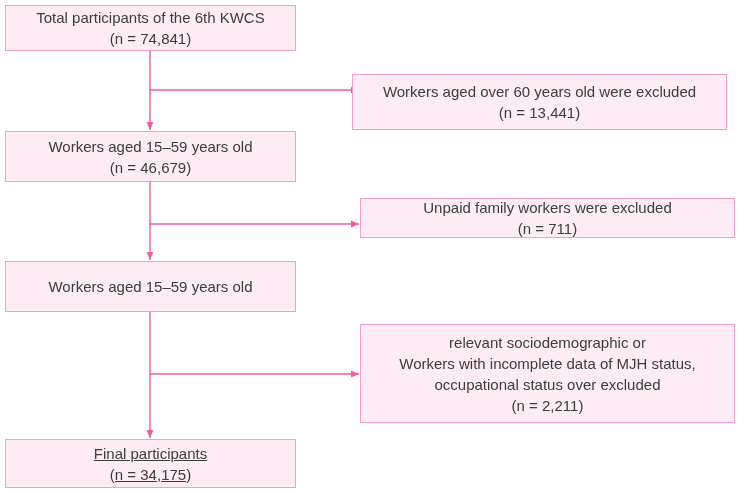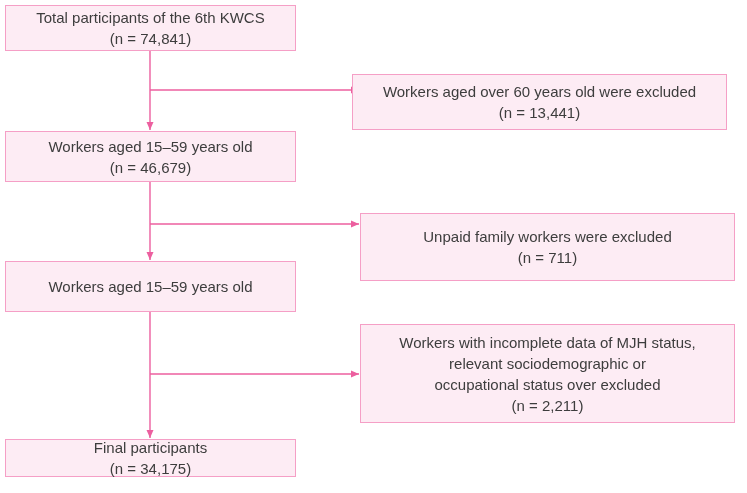--- a/index.html
+++ b/index.html
@@ -32,25 +32,25 @@
     text-align: center;
     font-size: 15px;
     line-height: 21px;
   }
   .box .line { display: block; white-space: nowrap; text-align: center; }
 
   
   .box-l1 { left: 5px;   top: 5px;   width: 291px; height: 46px; }
   .box-l2 { left: 5px;   top: 131px; width: 291px; height: 51px; }
   .box-l3 { left: 5px;   top: 261px; width: 291px; height: 51px; }
-  .box-l4 { left: 5px;   top: 439px; width: 291px; height: 38px; }
+  .box-l4 { left: 5px;   top: 439px; width: 291px; height: 49px; text-decoration: underline; }
 
   
   .box-r1 { left: 352px; top: 62px;  width: 375px; height: 56px; margin-top: 12px; }
-  .box-r2 { left: 360px; top: 213px; width: 375px; height: 68px; }
+  .box-r2 { left: 360px; top: 198px; width: 375px; height: 40px; }
   .box-r3 { left: 360px; top: 324px; width: 375px; height: 99px; }
 
   .arrow-layer {
     position: absolute;
     left: 0; top: 0;
     width: 747px; height: 493px;
     pointer-events: none;
   }
   .arrow-layer line {
     stroke: var(--arrow);
@@ -106,19 +106,19 @@
     <span class="line">Workers aged over 60 years old were excluded</span>
     <span class="line">(n = 13,441)</span>
   </div>
 
   <div class="box box-r2">
     <span class="line">Unpaid family workers were excluded</span>
     <span class="line">(n = 711)</span>
   </div>
 
   <div class="box box-r3">
+    <span class="line">relevant sociodemographic or</span>
     <span class="line">Workers with incomplete data of MJH status,</span>
-    <span class="line">relevant sociodemographic or</span>
     <span class="line">occupational status over excluded</span>
     <span class="line">(n = 2,211)</span>
   </div>
 
 </div>
 
 </body></html>

